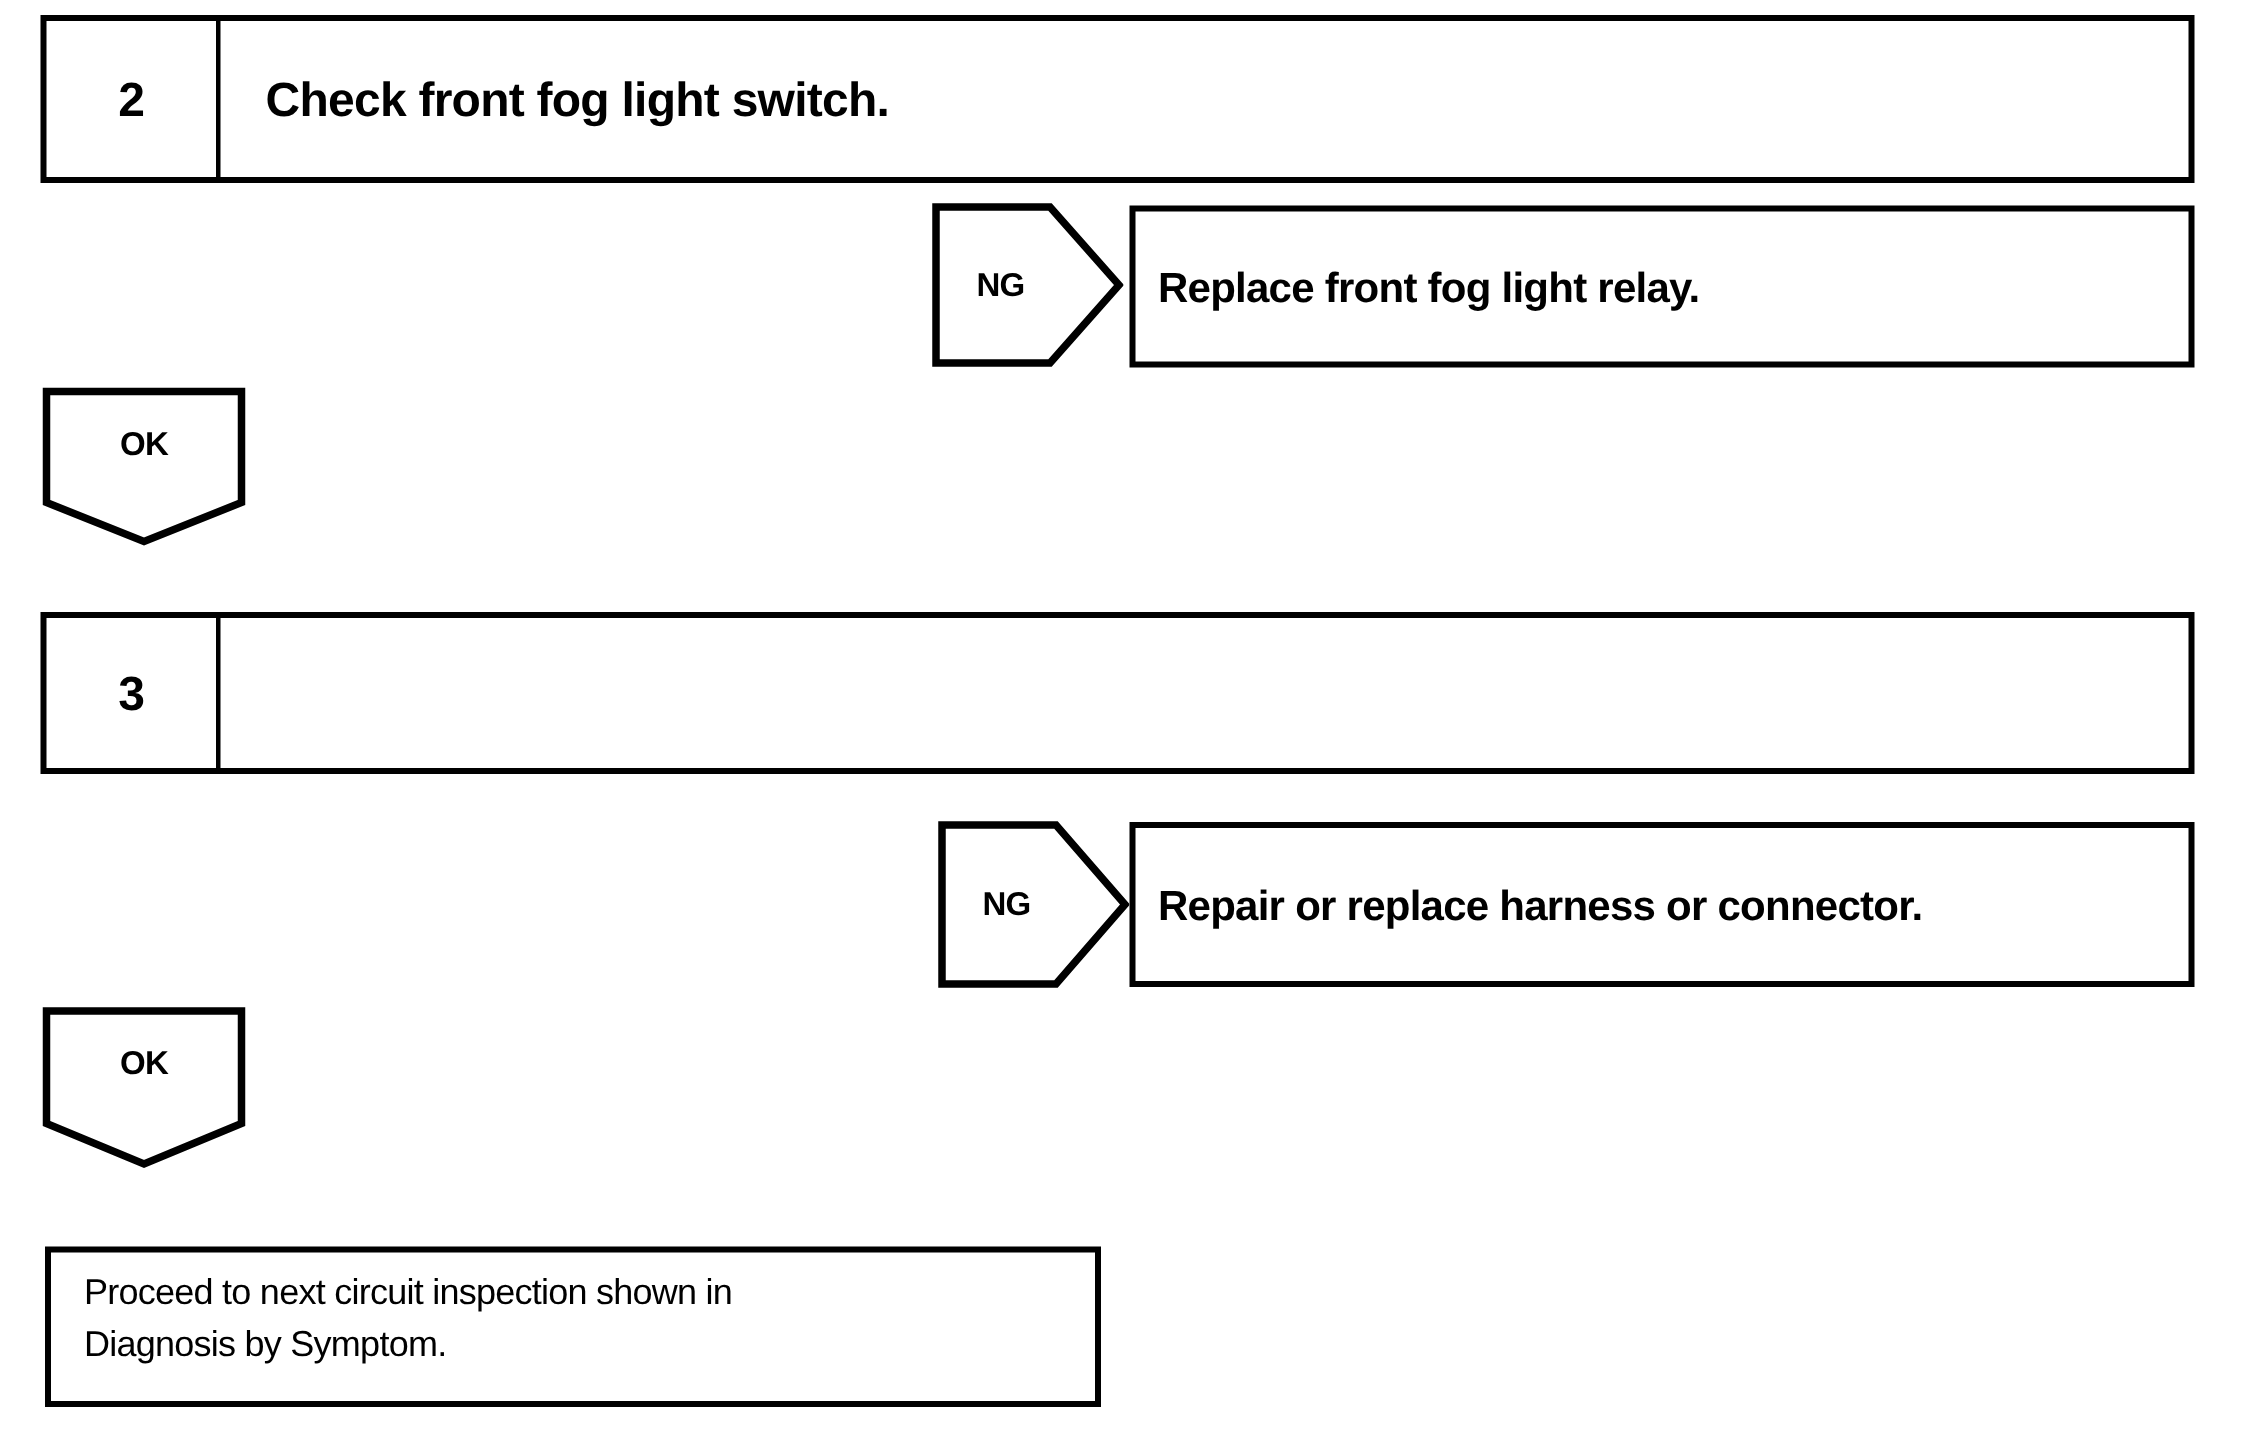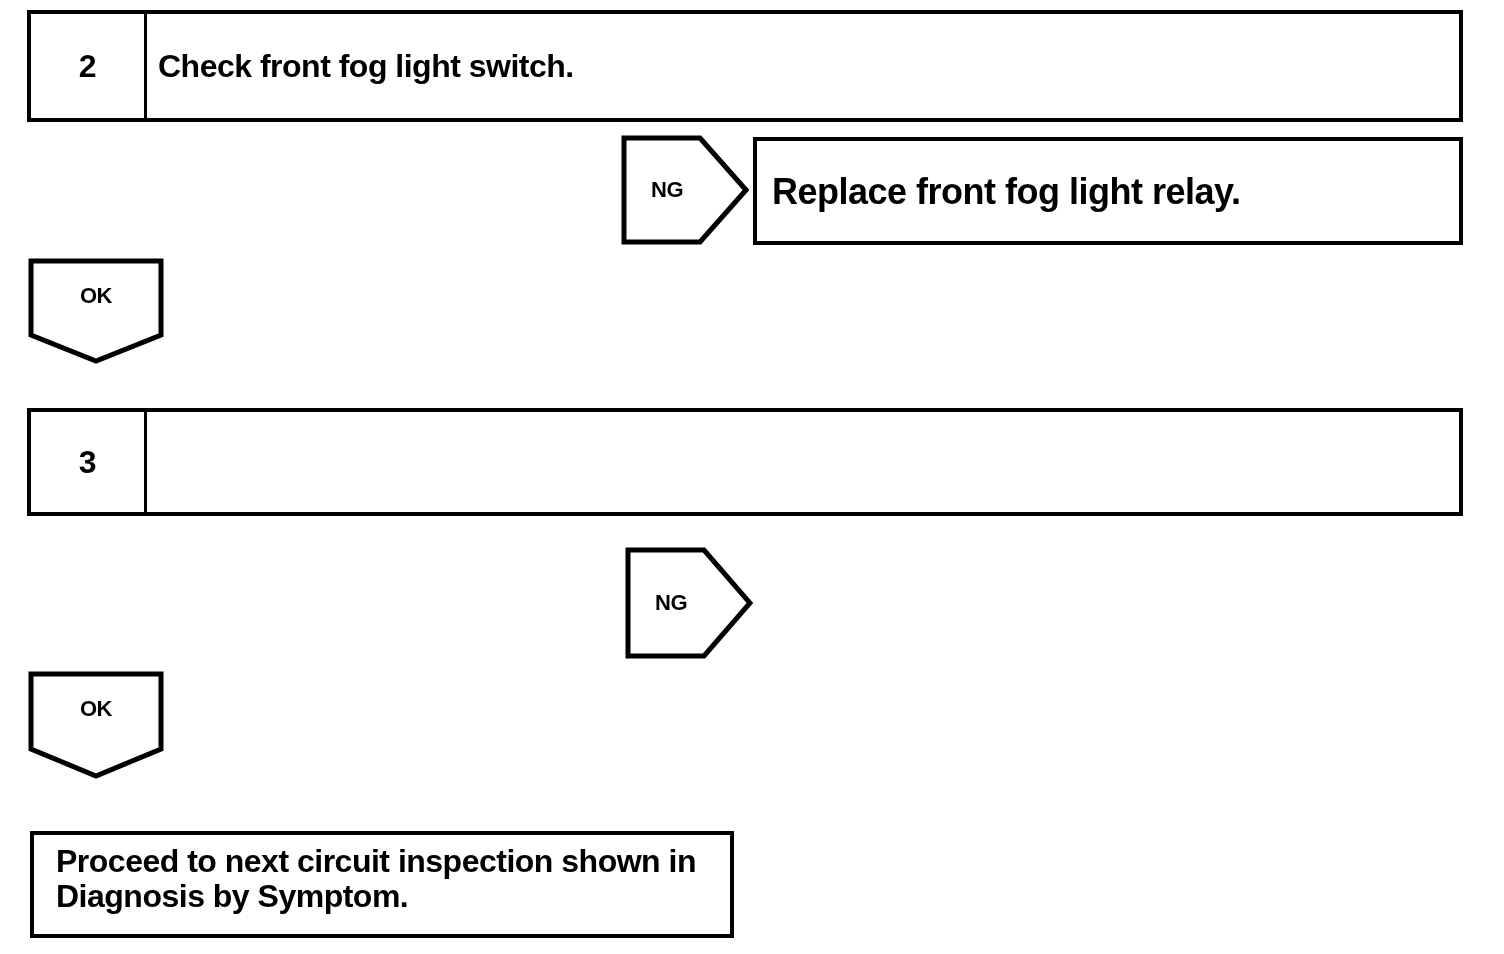--- a/index.html
+++ b/index.html
@@ -33,50 +33,50 @@
     justify-content: center;
     font-size: 32px;
     font-weight: bold;
     letter-spacing: -0.5px;
     flex: 0 0 auto;
   }
   .step-text {
     flex: 1 1 auto;
     display: flex;
     align-items: center;
-    padding-left: 11px;
+    padding-left: 30px;
     padding-right: 20px;
     font-size: 32px;
     font-weight: bold;
     letter-spacing: -0.5px;
     line-height: 35px;
     white-space: pre-line;
   }
 
   
   .action-box {
     border: 4px solid #000;
     background: #fff;
     display: flex;
     align-items: center;
     padding-left: 15px;
     padding-right: 16px;
-    font-size: 36px;
+    font-size: 28px;
     font-weight: bold;
     letter-spacing: -0.5px;
     line-height: 35px;
   }
 
   
   .terminal-box {
     border: 4px solid #000;
     background: #fff;
     padding: 9px 14px 0 22px;
-    font-size: 32px;
-    font-weight: bold;
+    font-size: 24px;
+    font-weight: normal;
     letter-spacing: -0.5px;
     line-height: 35px;
     white-space: pre-line;
   }
 
   
   .pent-wrap { position: absolute; }
   .pent-wrap svg { display: block; }
   .pent-label {
     position: absolute;
@@ -120,20 +120,21 @@
     <div class="step-num">3</div>
   </div>
 
   <div class="pent-wrap" style="left:625px; top:547px; width:128px; height:112px;">
     <svg width="128" height="112" viewBox="0 0 128 112">
       <polygon points="3,3 79,3 125,56 79,109 3,109" fill="#ffffff" stroke="#000000" stroke-width="5"></polygon>
     </svg>
     <span class="pent-label ng-label">NG</span>
   </div>
 
+  <div class="abs action-box" style="left:753px; top:548px; width:710px; height:110px;">Repair or replace harness or connector.</div>
 
   <div class="pent-wrap" style="left:28px; top:671px; width:136px; height:108px;">
     <svg width="136" height="108" viewBox="0 0 136 108">
       <polygon points="3,3 133,3 133,78 68,105 3,78" fill="#ffffff" stroke="#000000" stroke-width="5"></polygon>
     </svg>
     <span class="pent-label ok-label">OK</span>
   </div>
 
   <div class="abs terminal-box" style="left:30px; top:831px; width:704px; height:107px;">Proceed to next circuit inspection shown in
 Diagnosis by Symptom.</div>

